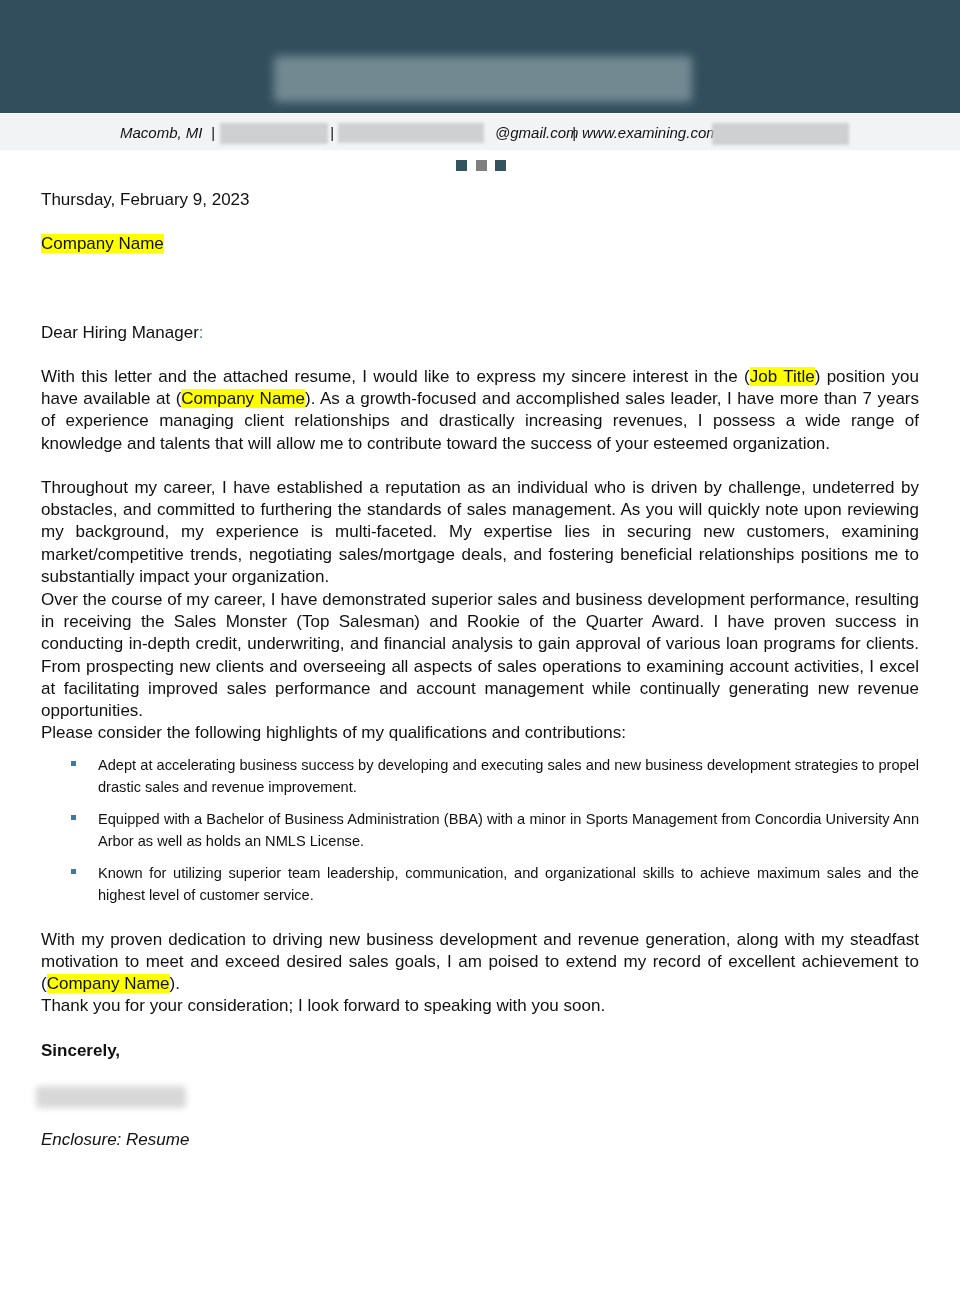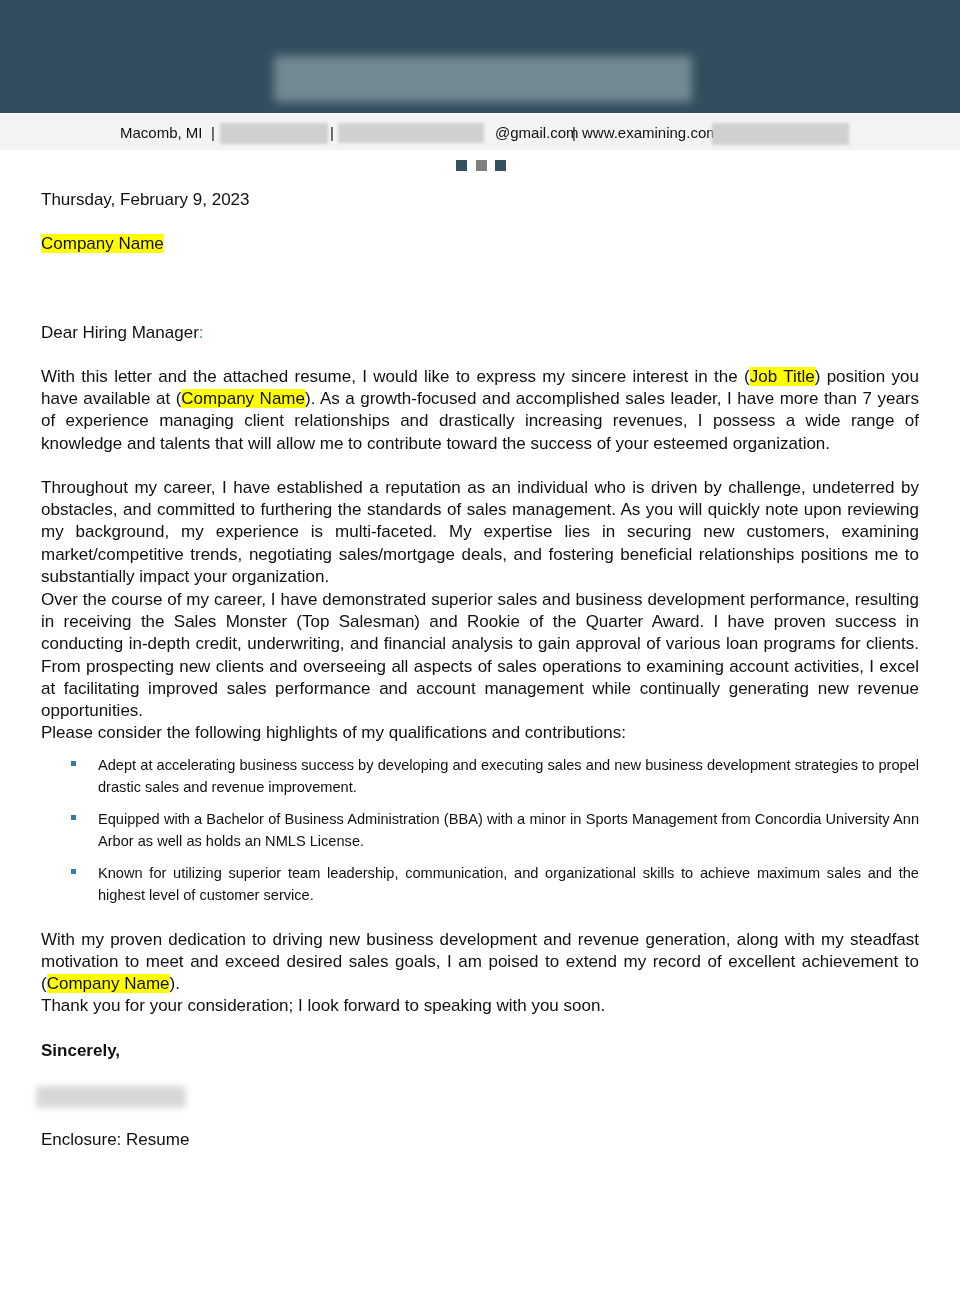--- a/index.html
+++ b/index.html
@@ -12,21 +12,21 @@
     }
     .banner-name {
       position: absolute; left: 274px; top: 56px; width: 418px; height: 46px;
       background: #7f949c; filter: blur(5px); opacity: 0.85; border-radius: 4px;
     }
     .contact-bar {
       position: absolute; left: 0; top: 114px; width: 960px; height: 36px;
       background: #f2f3f5;
       font-size: 15px; color: #111;
     }
-    .contact-bar .txt { position: absolute; top: 10px; white-space: nowrap; }
+    .contact-bar .txt { position: absolute; top: 10px; white-space: nowrap; font-style: italic; }
     .redact {
       position: absolute; background: #cfd0d2; filter: blur(1.5px);
     }
     .dots { position: absolute; top: 160px; left: 456px; height: 12px; }
     .dot { position: absolute; top: 0; width: 11px; height: 11px; }
 
     .body-text {
       position: absolute; left: 41px; width: 878px;
       font-size: 17px; line-height: 22.2px; color: #111;
     }
@@ -40,21 +40,21 @@
       position: absolute; left: 30px; top: 7px; width: 5px; height: 5px; background: #2f7fa8;
     }
     .bullet-txt {
       position: absolute; left: 57px; width: 821px;
       font-size: 14.6px; line-height: 22.2px; text-align: justify; text-align-last: left;
     }
     .sig-redact {
       position: absolute; left: 36px; top: 1086px; width: 150px; height: 22px;
       background: #d8d8d8; filter: blur(3px); border-radius: 4px;
     }
-    .italic { }
+    .italic { font-style: italic; }
   </style>
 </head>
 <body>
 
 <div class="banner">
   <div class="banner-name"></div>
 </div>
 
 <div class="contact-bar">
   <span class="txt" style="left:120px;">Macomb, MI</span>

